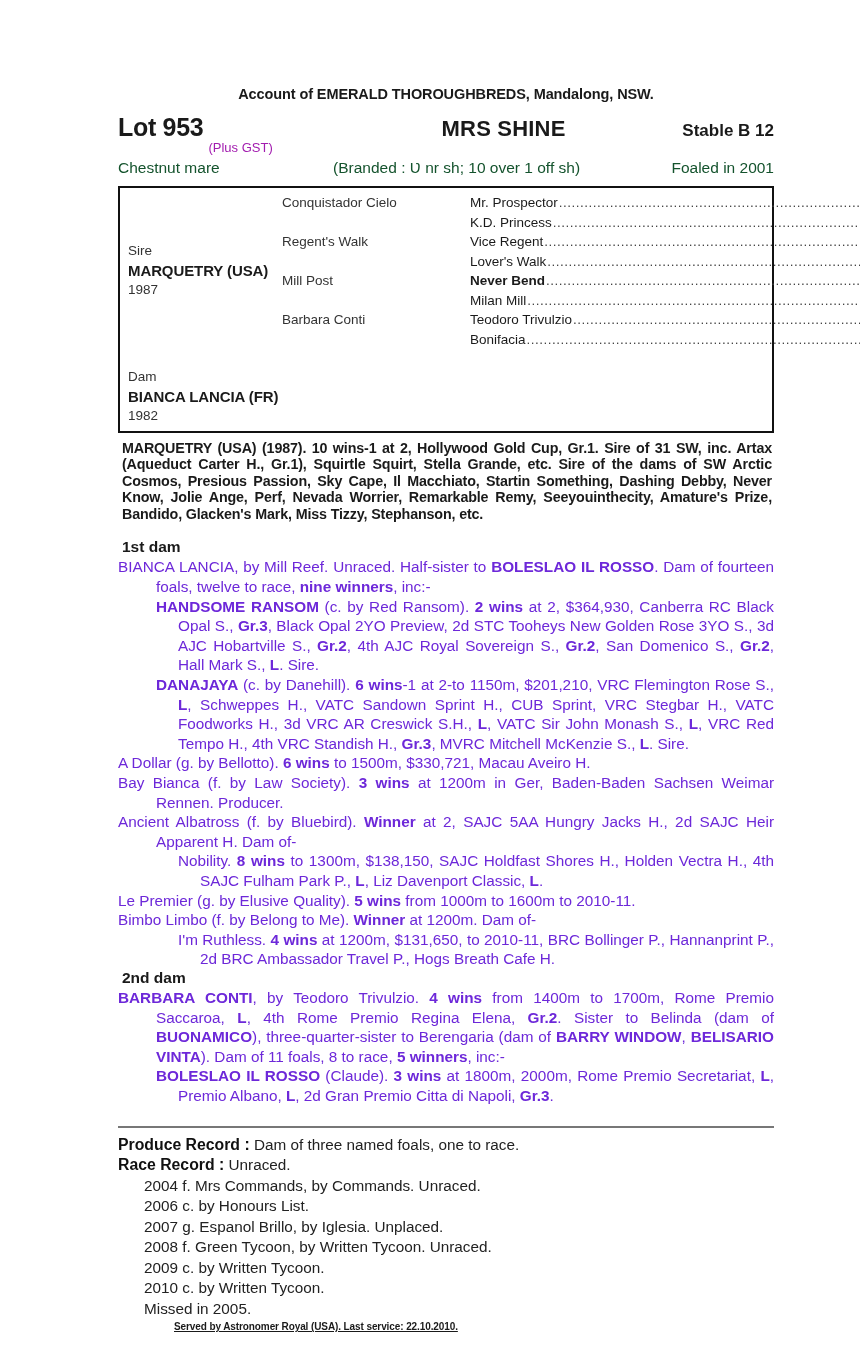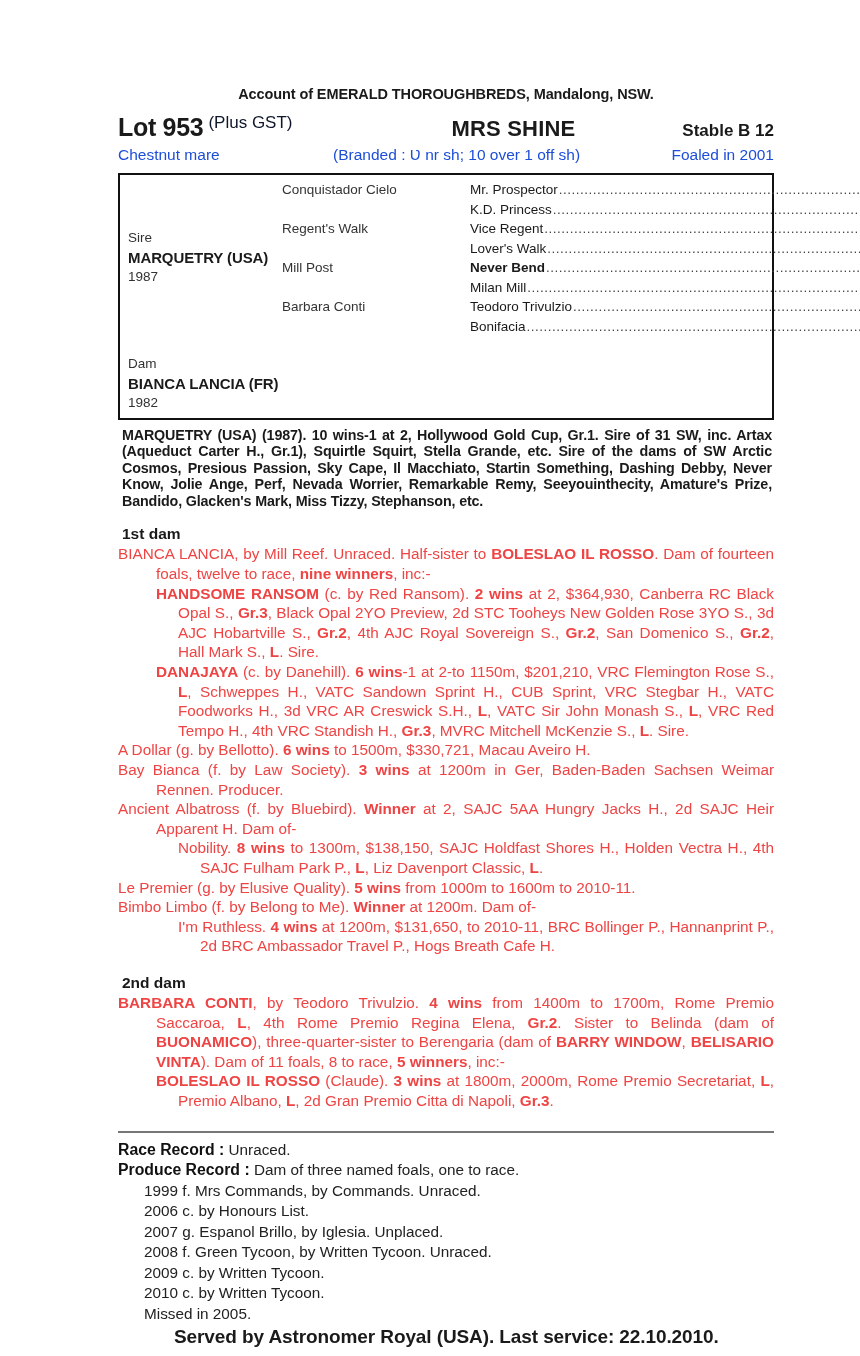--- a/index.html
+++ b/index.html
@@ -49,43 +49,44 @@
     display: flex;
     align-items: flex-start;
     white-space: nowrap;
   }
   .lot-num {
     font-weight: bold;
     font-size: 25px;
     letter-spacing: -0.3px;
   }
   .gst {
-    font-size: 17px;
+    font-size: 13px;
     margin-left: 5px;
-    color: #0f172a;
+    color: #a21caf;
+    margin-top: 27px;
   }
   .horse-name {
     font-weight: bold;
     font-size: 22px;
     letter-spacing: 0.2px;
     margin-left: 52px;
     white-space: nowrap;
   }
   .stable {
     font-weight: bold;
     font-size: 17px;
     white-space: nowrap;
   }
   .desc-row {
     display: flex;
     align-items: baseline;
     justify-content: space-between;
     font-size: 15.5px;
     margin: 4px 0 9px 0;
-    color: #1d4ed8;
+    color: #14532d;
   }
   .desc-brand { margin-left: 22px; white-space: nowrap; }
 
   
   .ped-box {
     border: 2px solid #111;
     padding: 5px 0 5px 0;
     margin: 0 0 7px 0;
     position: relative;
   }
@@ -145,31 +146,31 @@
 
   
   .dam-head {
     font-weight: bold;
     font-size: 15.5px;
     margin: 0 0 1px 4px;
   }
   .ped-text {
     font-size: 15.3px;
     line-height: 19.6px;
-    color: #ef4444;
+    color: #6d28d9;
     text-align: justify;
     text-justify: inter-word;
     margin: 0;
     padding: 0;
   }
   .lvl0 { margin-left: 0px;  text-indent: 0;      padding-left: 38px; text-indent: -38px; }
   .lvl1 { margin-left: 22px; padding-left: 38px;  text-indent: -22px; }
   .lvl2 { margin-left: 44px; padding-left: 38px;  text-indent: -22px; }
 
-  .block-1st { margin-bottom: 18px; }
+  .block-1st { }
   .block-2nd { margin-bottom: 20px; }
 
   
   .rule {
     border: 0;
     border-top: 2px solid #777;
     margin: 12px 0 7px 0;
   }
   .rec-line {
     font-size: 15.3px;
@@ -187,23 +188,24 @@
     list-style: none;
   }
   .foal-list li {
     font-size: 15.3px;
     line-height: 20.5px;
     color: #222;
     margin-left: 26px;
   }
   .served {
     font-weight: bold;
-    font-size: 19px;
+    font-size: 10px;
     margin: 2px 0 12px 56px;
     letter-spacing: -0.1px;
+    text-decoration: underline;
   }
 </style>
 </head>
 <body>
 
 <div class="page">
   <div class="sheet">
 
     <div class="account-line">Account of EMERALD THOROUGHBREDS, Mandalong, NSW.</div>
 
@@ -305,30 +307,30 @@
       <div class="dam-head">2nd dam</div>
       <div id="second-dam-entries">
           <p class="ped-text lvl0"><b>BARBARA CONTI</b>, by Teodoro Trivulzio. <b>4 wins</b> from 1400m to 1700m, Rome Premio Saccaroa, <b>L</b>, 4th Rome Premio Regina Elena, <b>Gr.2</b>. Sister to Belinda (dam of <b>BUONAMICO</b>), three-quarter-sister to Berengaria (dam of <b>BARRY WINDOW</b>, <b>BELISARIO VINTA</b>). Dam of 11 foals, 8 to race, <b>5 winners</b>, inc:-</p>
           <p class="ped-text lvl1"><b>BOLESLAO IL ROSSO</b> (Claude). <b>3 wins</b> at 1800m, 2000m, Rome Premio Secretariat, <b>L</b>, Premio Albano, <b>L</b>, 2d Gran Premio Citta di Napoli, <b>Gr.3</b>.</p>
         </div>
     </div>
 
     <hr class="rule">
 
     <div class="rec-line">
+      <span class="rec-lbl">Produce Record :</span>
+      <span>Dam of three named foals, one to race.</span>
+    </div>
+    <div class="rec-line">
       <span class="rec-lbl">Race Record :</span>
       <span>Unraced.</span>
     </div>
-    <div class="rec-line">
-      <span class="rec-lbl">Produce Record :</span>
-      <span>Dam of three named foals, one to race.</span>
-    </div>
 
     <ul class="foal-list" id="foal-list">
-        <li>1999 f. Mrs Commands, by Commands. Unraced.</li>
+        <li>2004 f. Mrs Commands, by Commands. Unraced.</li>
         <li>2006 c. by Honours List.</li>
         <li>2007 g. Espanol Brillo, by Iglesia. Unplaced.</li>
         <li>2008 f. Green Tycoon, by Written Tycoon. Unraced.</li>
         <li>2009 c. by Written Tycoon.</li>
         <li>2010 c. by Written Tycoon.</li>
         <li>Missed in 2005.</li>
       </ul>
 
     <div class="served">Served by Astronomer Royal (USA). Last service: 22.10.2010.</div>
 

